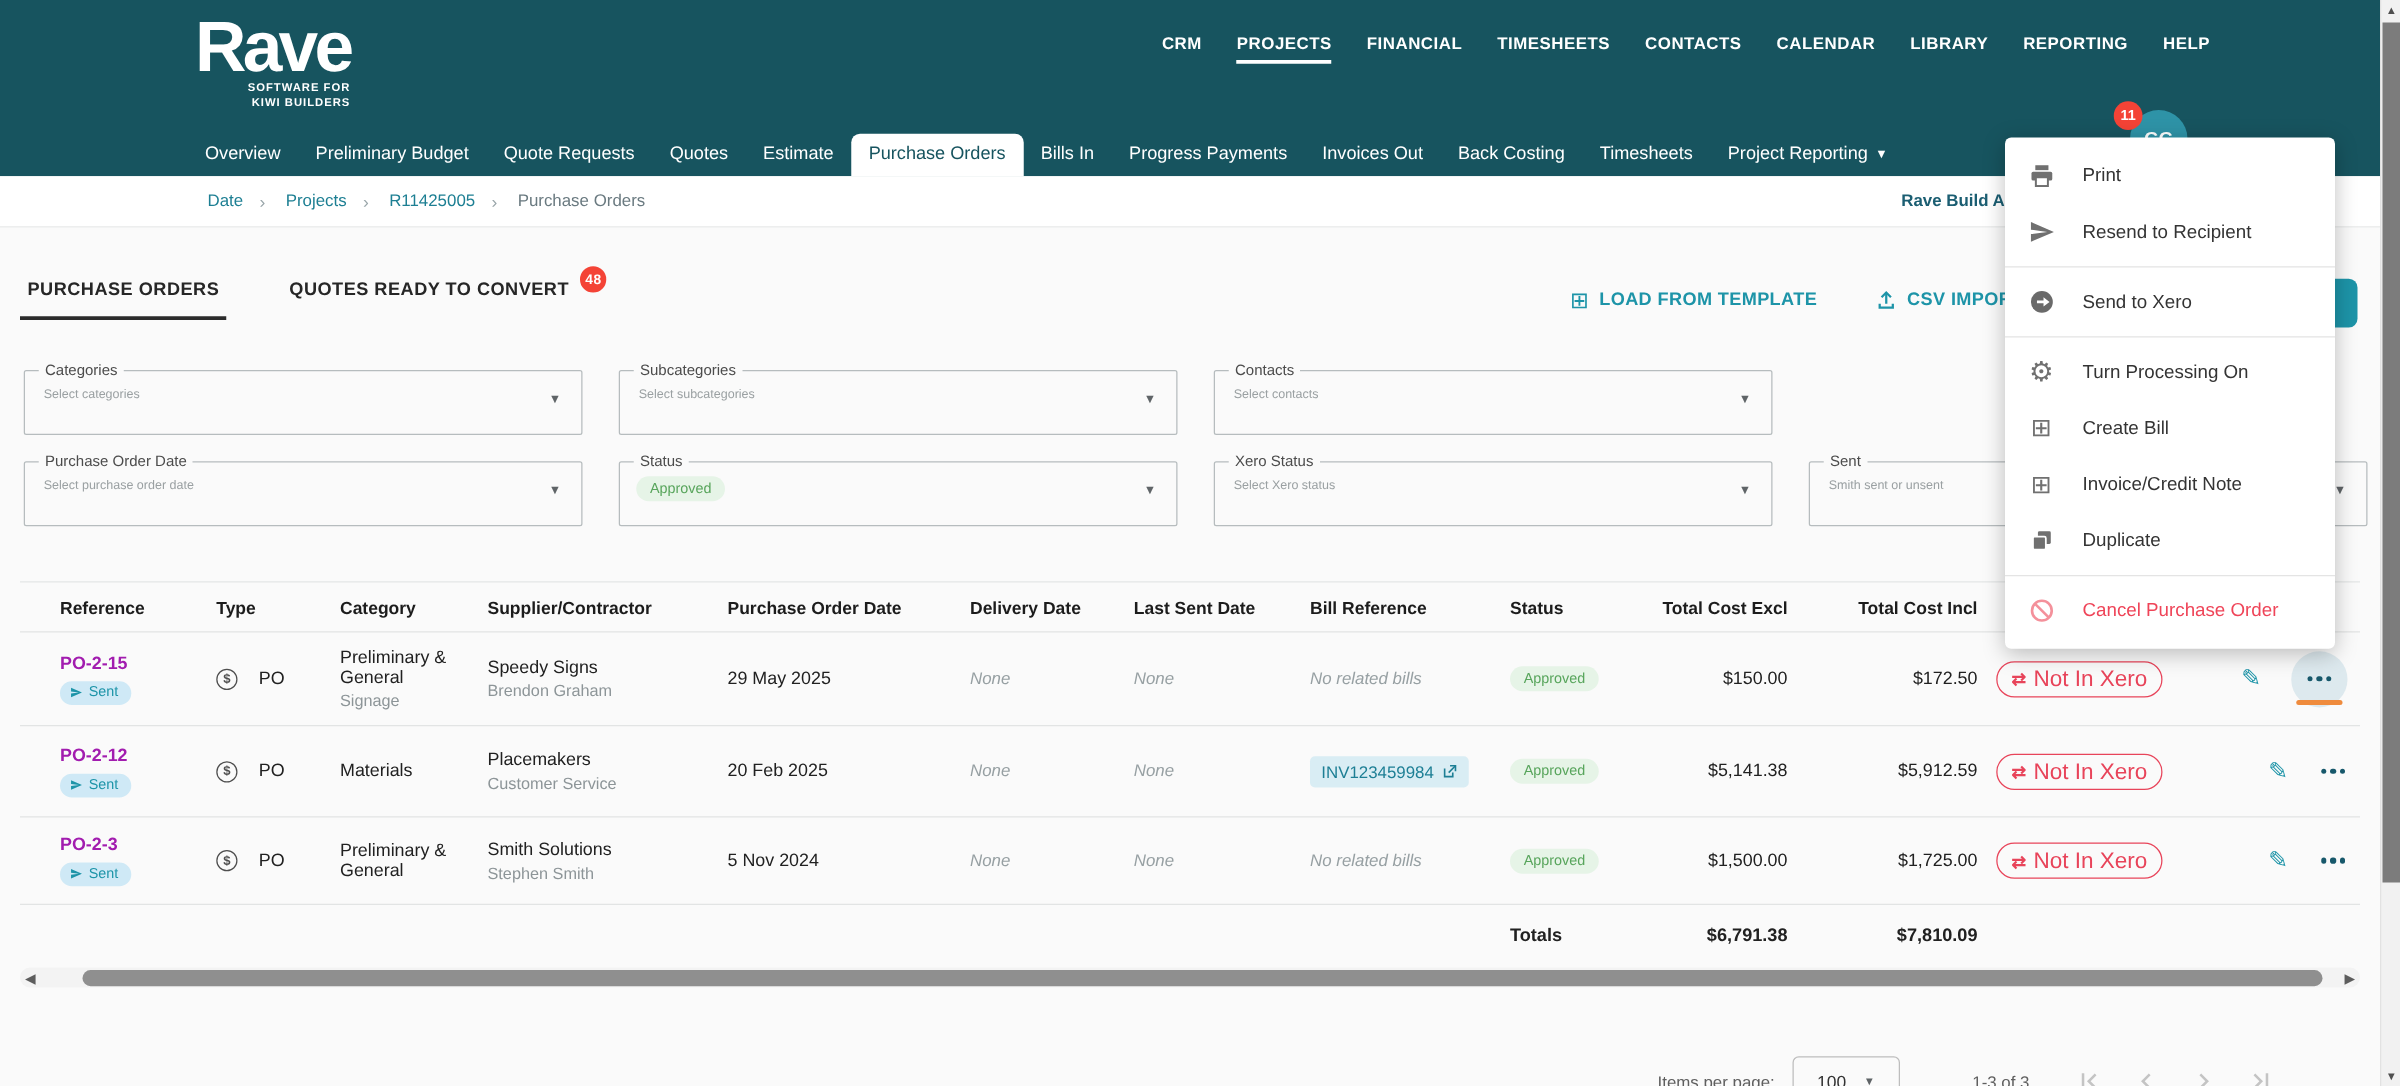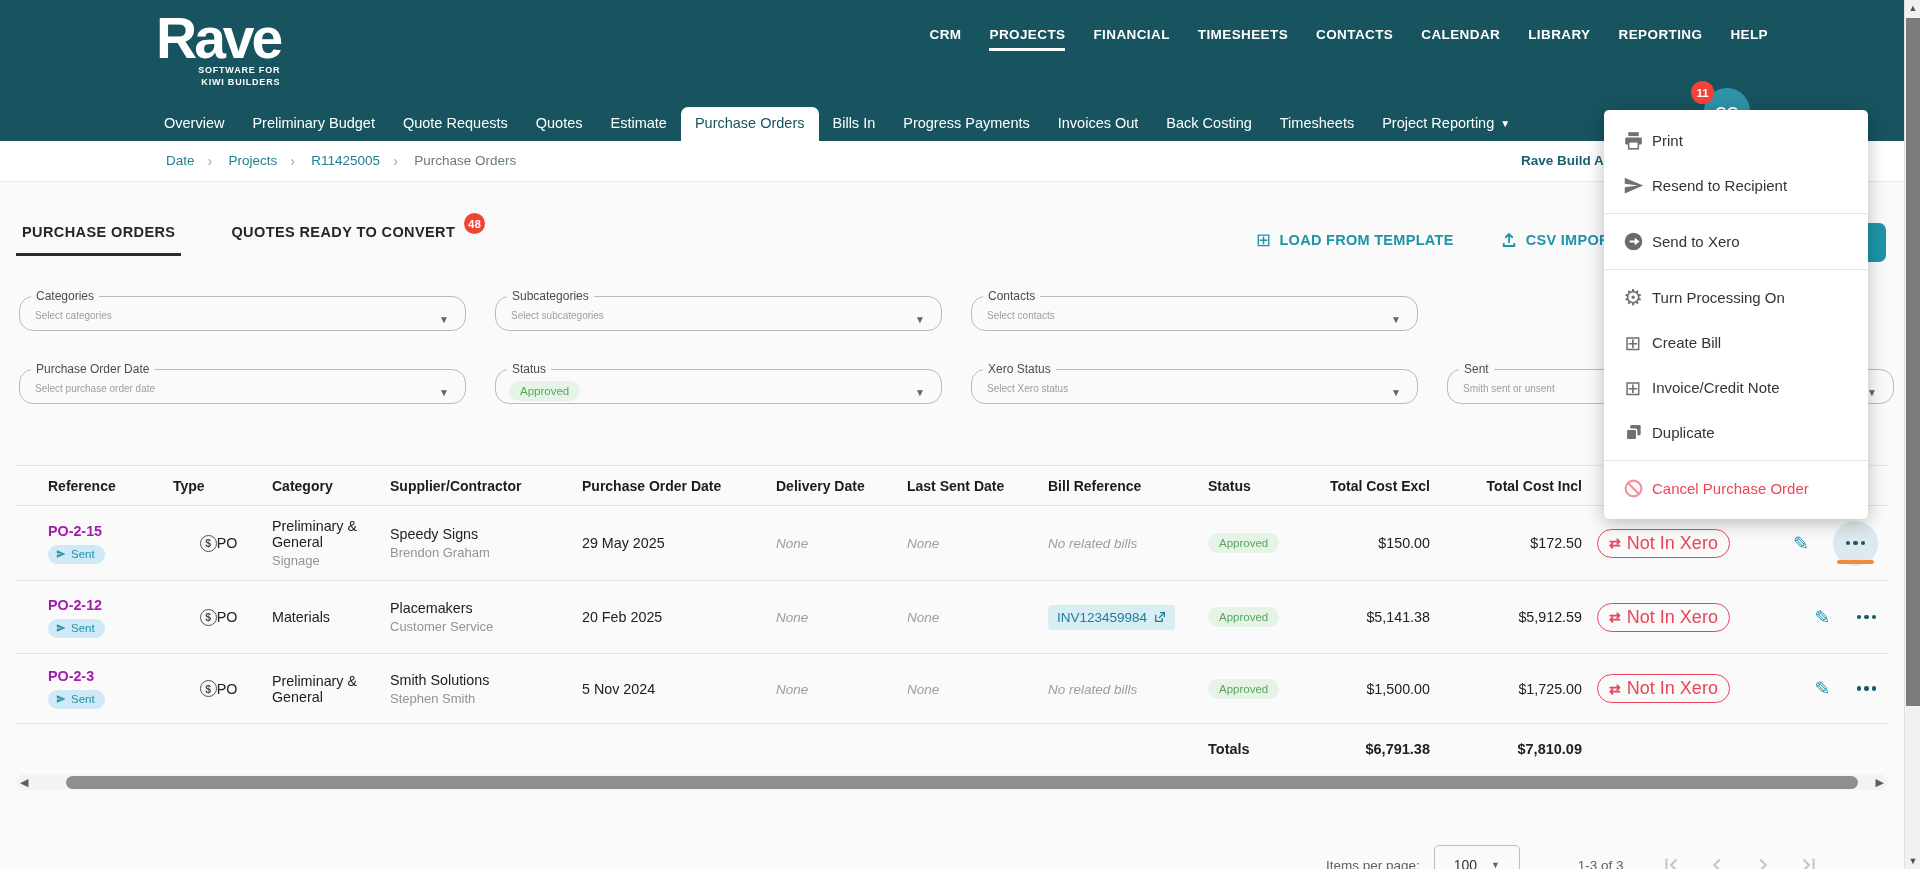--- a/index.html
+++ b/index.html
@@ -41,21 +41,21 @@
   .actions { position:absolute; top:231px; left:1256px; display:flex; gap:46px; align-items:center; z-index:4; }
   .action-link { display:flex; align-items:center; gap:8px; color:#1d94a8; font-weight:bold; font-size:14.5px; letter-spacing:.3px; cursor:pointer; white-space:nowrap; }
   .boxplus-icon { font-size:18px; font-weight:normal; line-height:1; }
   .boxplus-icon::after { content:"⊞"; }
   .add-btn { position:absolute; left:1792px; top:223px; width:94px; height:39px; background:#1d94a8; border-radius:7px; z-index:5; cursor:pointer; }
 
   
   .filters-row { position:absolute; left:19px; display:flex; gap:29px; }
   .filters-row.r1 { top:296px; }
   .filters-row.r2 { top:369px; }
-  .fbox { width:447px; height:35px; border:1px solid #b6bcbe; border-radius:14px; position:relative; background:transparent; }
+  .fbox { width:447px; height:52px; border:1px solid #b6bcbe; border-radius:2px; position:relative; background:transparent; }
   .fbox .flabel { position:absolute; top:-8px; left:11px; background:#fafafa; padding:0 5px; font-size:12px; color:#4c4c4c; }
   .fbox .fplaceholder { position:absolute; left:15px; top:13px; font-size:10px; color:#9aa0a2; white-space:nowrap; }
   .fbox .fcaret { position:absolute; right:16px; top:17px; font-size:10px; color:#5f6467; }
   .fbox .fcaret::after { content:"▼"; }
   .search-box { width:447px; height:47px; border:1px solid #98a0a3; border-radius:5px; position:relative; }
   .search-box input { position:absolute; left:15px; top:0; width:380px; height:45px; border:none; outline:none; background:transparent; font-size:15px; color:#444; }
   .search-box input::placeholder { color:#9aa0a2; }
   .search-icon { position:absolute; right:13px; top:12px; }
   .status-chip { position:absolute; left:13px; top:11px; background:#e6f4e7; color:#58a55c; font-size:11.5px; padding:4px 11px; border-radius:12px; }
 
@@ -79,21 +79,21 @@
   .c-bill { width:160px; }
   .c-status { width:116px; }
   .c-excl { width:106px; text-align:right; padding-right:0; }
   .c-incl { width:152px; text-align:right; padding-right:0; }
   .c-xero { width:163px; display:flex; justify-content:center; padding-right:0; }
   .c-act { width:143px; display:flex; align-items:center; justify-content:flex-end; gap:24px; padding-right:10px; }
   .none-val { font-style:italic; color:#97a0a3; font-size:13.5px; }
   .sub-text { font-size:13px; color:#8d9598; margin-top:3px; }
   .ref-link { color:#a21caf; font-size:14.3px; cursor:pointer; display:inline-block;font-weight:bold; }
   .sent-chip { display:inline-flex; align-items:center; gap:5px; background:#cfe9f6; color:#1d94a8; font-size:11.5px; padding:3px 10px 4px 8px; border-radius:11px; margin-top:6px; }
-  .type-cell { display:flex; align-items:center; gap:0;justify-content:center; }
+  .type-cell { display:flex; align-items:center; gap:17px; }
   .dollar-icon { width:17px; height:17px; border:1.4px solid #4e4e4e; border-radius:50%; color:#4e4e4e; font-size:10.5px; font-weight:bold; display:flex; align-items:center; justify-content:center; }
   .dollar-icon::after { content:"$"; }
   .approved-chip { display:inline-block; background:#e6f4e7; color:#58a55c; font-size:11.5px; padding:4px 11px; border-radius:12px; }
   .xero-chip { display:inline-flex; align-items:center; gap:6px; border:1.6px solid #e8445a; color:#e8445a; border-radius:15px; padding:3px 11px; font-size:18px; cursor:pointer; white-space:nowrap; }
   .swap-icon { font-size:14px; font-weight:bold; }
   .swap-icon::after { content:"⇄"; }
   .pencil-icon { font-size:19px; color:#1d94a8; cursor:pointer; line-height:1; }
   .pencil-icon::after { content:"✎"; }
   .dots-btn { display:flex; gap:3px; align-items:center; cursor:pointer; padding:6px 2px; }
   .dots-btn i { width:4.5px; height:4.5px; border-radius:50%; background:#17586b; }
@@ -113,21 +113,21 @@
   .pagination { position:absolute; top:845px; left:1326px; display:flex; align-items:center; color:#5f5f5f; font-size:13.5px; }
   .pagesize-box { margin-left:14px; width:86px; height:40px; border:1px solid #bdbdbd; border-radius:5px; display:flex; align-items:center; justify-content:center; gap:14px; color:#333; font-size:14px; cursor:pointer; }
   .pagesize-box .fcaret2 { font-size:9px; color:#5f6467; }
   .pagesize-box .fcaret2::after { content:"▼"; }
   .range-label { margin-left:58px; white-space:nowrap; }
   .pager { display:flex; margin-left:36px; gap:24px; align-items:center; }
   .pager svg { cursor:default; }
 
   
   .ctx-menu { position:absolute; left:1604px; top:110px; width:264px; background:#fff; border-radius:5px; box-shadow:0 4px 18px rgba(0,0,0,.25); padding:8px 0; z-index:30; }
-  .ctx-item { height:45px; display:flex; align-items:center; padding:0 17px; gap:7px; font-size:15px; color:#343434; cursor:pointer; }
+  .ctx-item { height:45px; display:flex; align-items:center; padding:0 17px; gap:21px; font-size:15px; color:#343434; cursor:pointer; }
   .ctx-item .mi { width:24px; display:flex; justify-content:center; align-items:center; color:#707070; font-size:21px; }
   .ctx-item.danger { color:#ef4458; }
   .ctx-menu hr { border:none; border-top:1px solid #e4e4e4; margin:5px 0; }
   .gear-glyph::after { content:"⚙"; font-size:22px; }
   .plussq-glyph::after { content:"⊞"; font-size:20px; }
 
   
   .vscroll { position:absolute; right:0; top:0; width:16px; height:869px; background:#f1f1f1; border-left:1px solid #e2e2e2; z-index:60; }
   .vthumb { position:absolute; top:18px; left:1px; width:14px; height:688px; background:#7c7c7c; }
   .varrow { position:absolute; left:0; width:16px; font-size:9px; color:#4f4f4f; text-align:center; cursor:pointer; }

